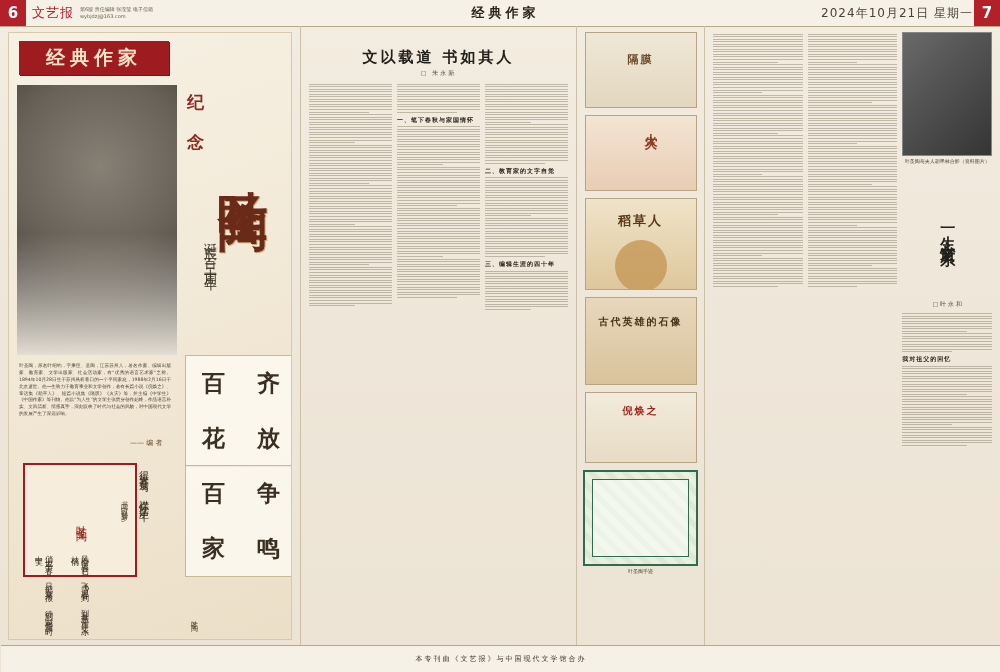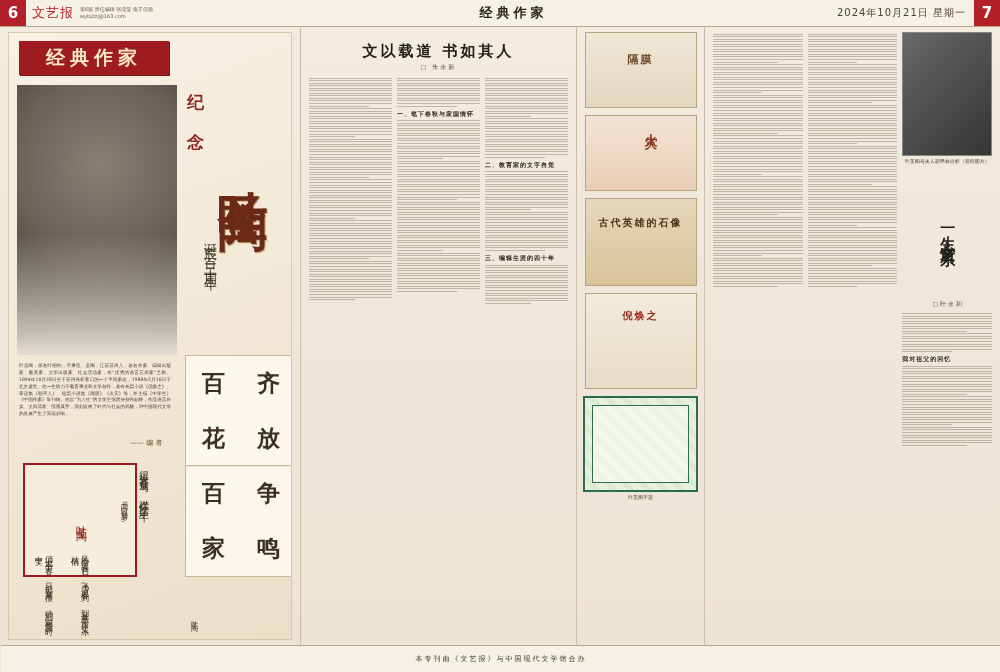--- a/index.html
+++ b/index.html
@@ -31,36 +31,36 @@
   }
   .masthead-sub{
     margin-left:6px;font-size:5px;color:#6a5c48;line-height:1.35;
     max-width:110px;
   }
   .masthead-center{
     flex:1;text-align:center;font-size:13px;font-weight:bold;color:#2a2419;
     letter-spacing:4px;font-family:"DejaVu Serif","Liberation Serif",serif;
   }
   .masthead-date{
-    font-size:10px;color:#4b4134;margin-right:8px;letter-spacing:1px;
+    font-size:12px;color:#4b4134;margin-right:1px;letter-spacing:1px;
   }
   .page-num-right{
     width:26px;height:26px;background:#b3202a;color:#fff;
     display:flex;align-items:center;justify-content:center;
     font-size:15px;font-weight:bold;
   }
   
   .body{
     position:absolute;left:0;top:26px;width:1000px;height:620px;
     display:flex;
   }
   .col{position:relative;box-sizing:border-box;}
   .col + .col{border-left:1px solid #cbbfa8;}
   .colA{width:300px;padding:6px 8px;}
-  .colB{width:276px;padding:14px 8px;}
+  .colB{width:276px;padding:20px 8px;}
   .colC{width:128px;padding:6px 6px;}
   .colD{width:296px;padding:6px 8px;}
 
   
   .poster{
     position:relative;height:100%;
     background:linear-gradient(160deg,#f7f1e4 0%,#f1e7d4 55%,#ecdfc8 100%);
     border:1px solid #d8c9ab;box-sizing:border-box;overflow:hidden;
   }
   .seal-title{
@@ -164,21 +164,21 @@
     font-size:11px;font-weight:bold;letter-spacing:2px;
   }
   .b1{height:76px;background:linear-gradient(180deg,#efe7d6,#e3d7bf);} .b1 .bt{color:#6b4a2a;}
   .b2{height:76px;background:linear-gradient(180deg,#f3e4d3,#e9cdb4);} .b2 .bt{color:#8a3b22;font-size:13px;}
   .b3{height:92px;background:linear-gradient(180deg,#f0e3c9,#dec79c);} .b3 .bt{color:#5a3a18;font-size:13px;top:14%;}
   .b3 .circle{
     position:absolute;left:50%;top:46%;transform:translateX(-50%);
     width:52px;height:52px;border-radius:50%;background:#c79a5c;opacity:.85;
   }
   .b4{height:88px;background:linear-gradient(180deg,#e8d7bb,#d9c39c);} .b4 .bt{color:#4a3418;font-size:10px;top:20%;}
-  .b5{height:96px;background:linear-gradient(180deg,#f2ebdc,#e7dcc4);} .b5 .bt{color:#9e2418;font-size:10px;top:16%;}
+  .b5{height:71px;background:linear-gradient(180deg,#f2ebdc,#e7dcc4);} .b5 .bt{color:#9e2418;font-size:10px;top:16%;}
   .wide-art{
     width:100%;height:96px;margin-top:4px;border:2px solid #2f6b4f;
     background:
       repeating-linear-gradient(45deg,#e9f0df 0 6px,#dfe9d2 6px 12px);
     position:relative;box-sizing:border-box;
   }
   .wide-art:after{
     content:"";position:absolute;inset:7px;border:1px solid #2f6b4f;
     background:rgba(255,255,255,.45);
   }
@@ -527,20 +527,24 @@
       </div>
     </div>
 
     <div class="col colC">
       <div class="book b1">
         <div class="bt">隔膜</div>
       </div>
       <div class="book b2">
         <div class="bt vtext" style="left:auto;right:36px;top:10%;">火灾</div>
       </div>
+      <div class="book b3">
+        <div class="bt">稻草人</div>
+        <div class="circle"></div>
+      </div>
       <div class="book b4">
         <div class="bt">古代英雄的石像</div>
       </div>
       <div class="book b5">
         <div class="bt">倪焕之</div>
       </div>
       <div class="wide-art"></div>
       <div class="photo-cap">叶圣陶手迹</div>
     </div>
 

